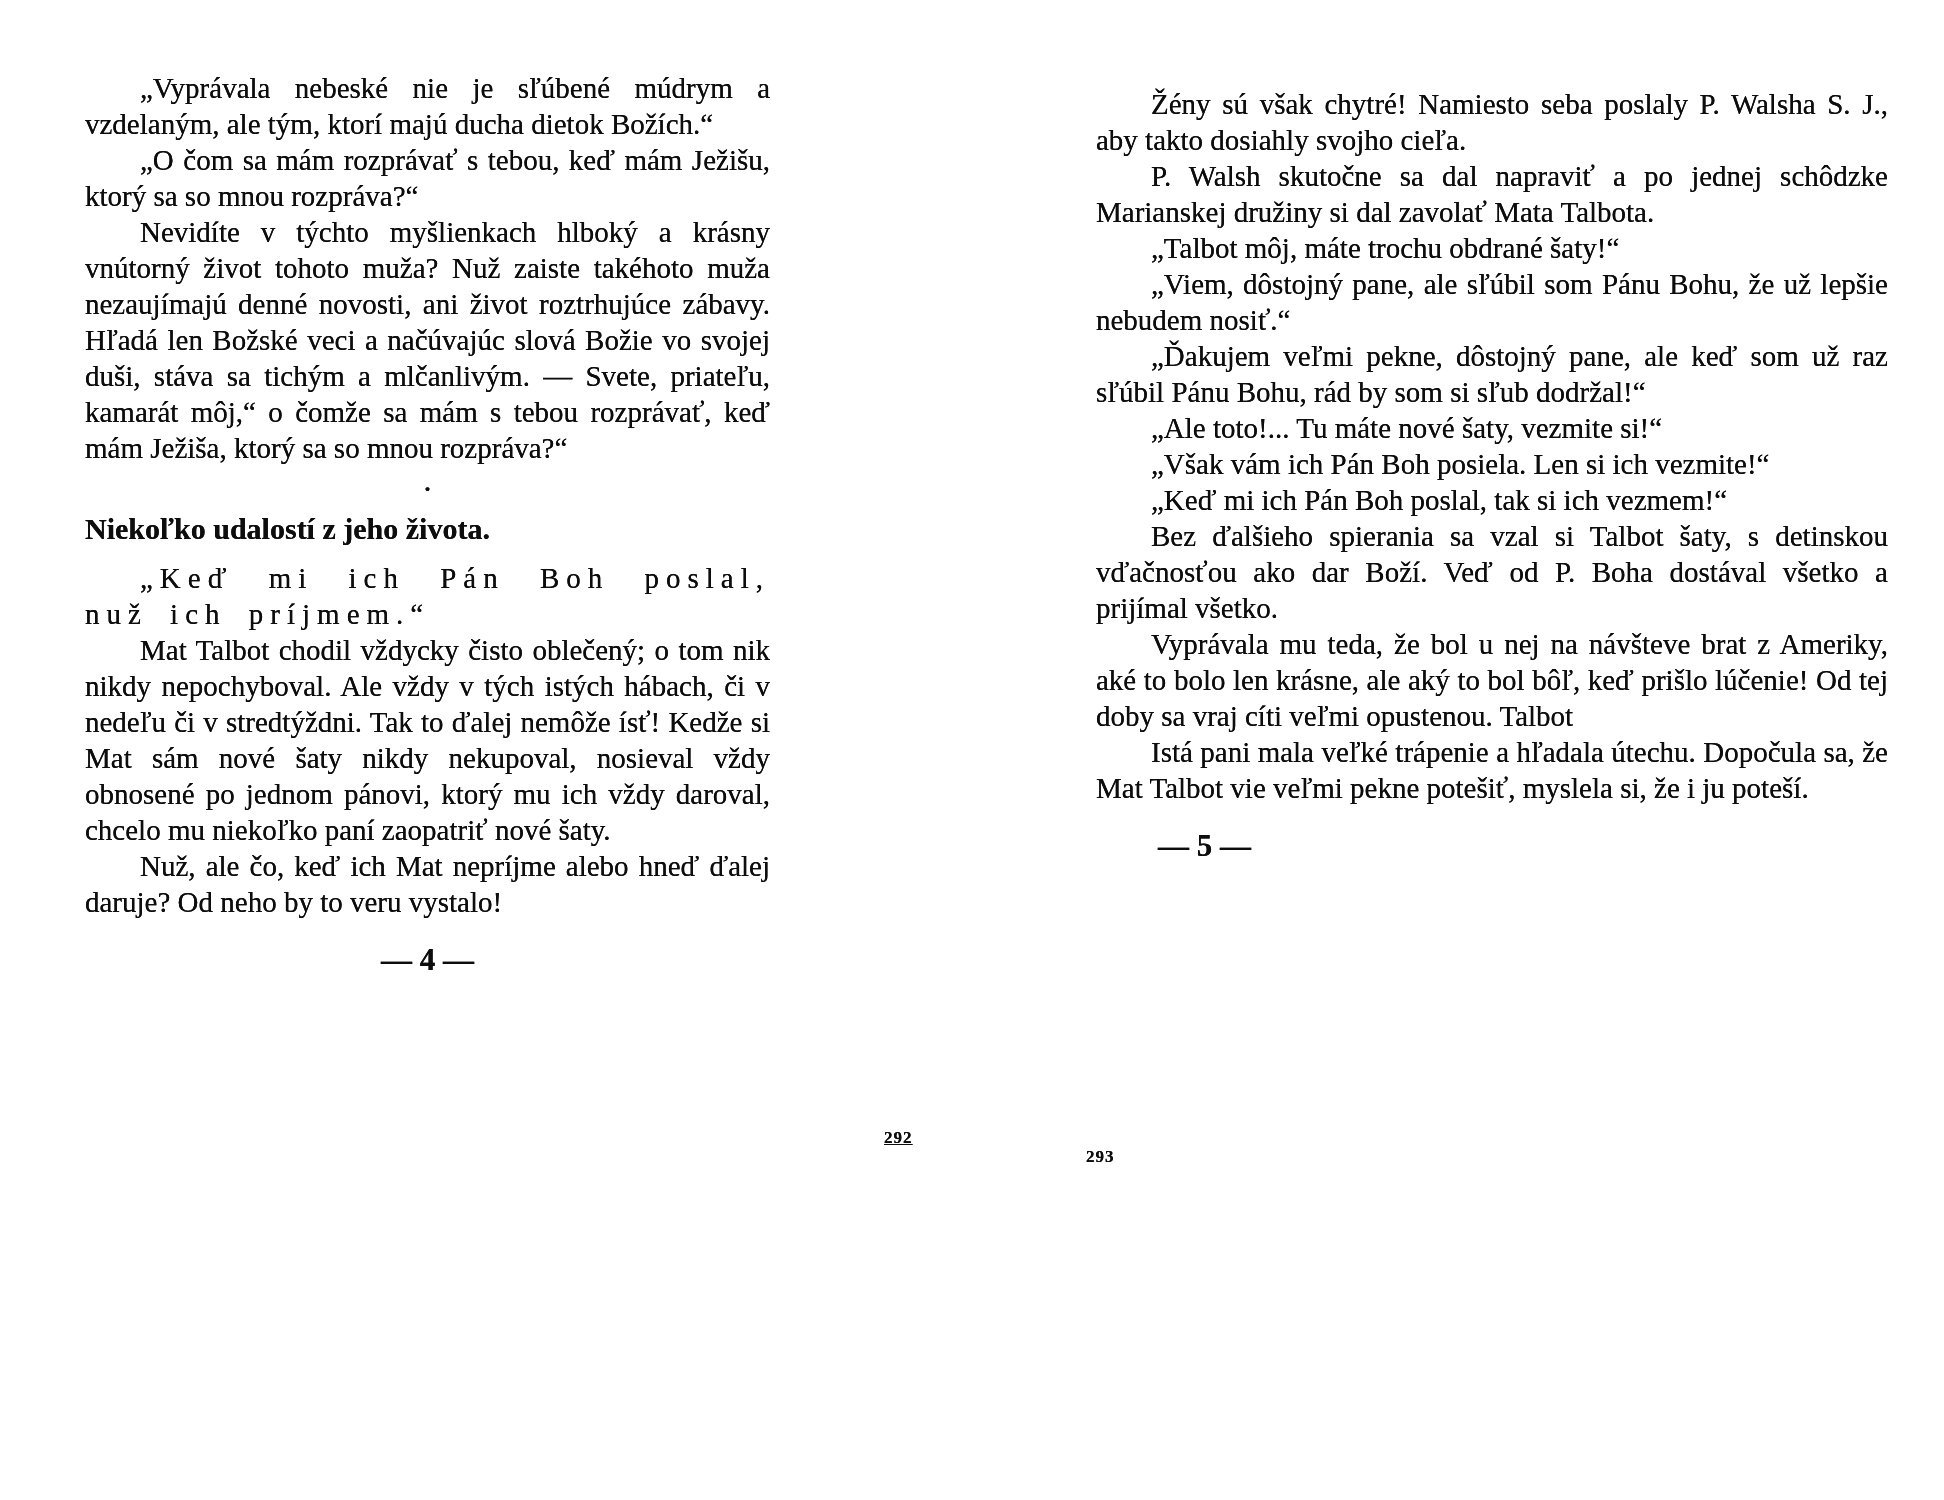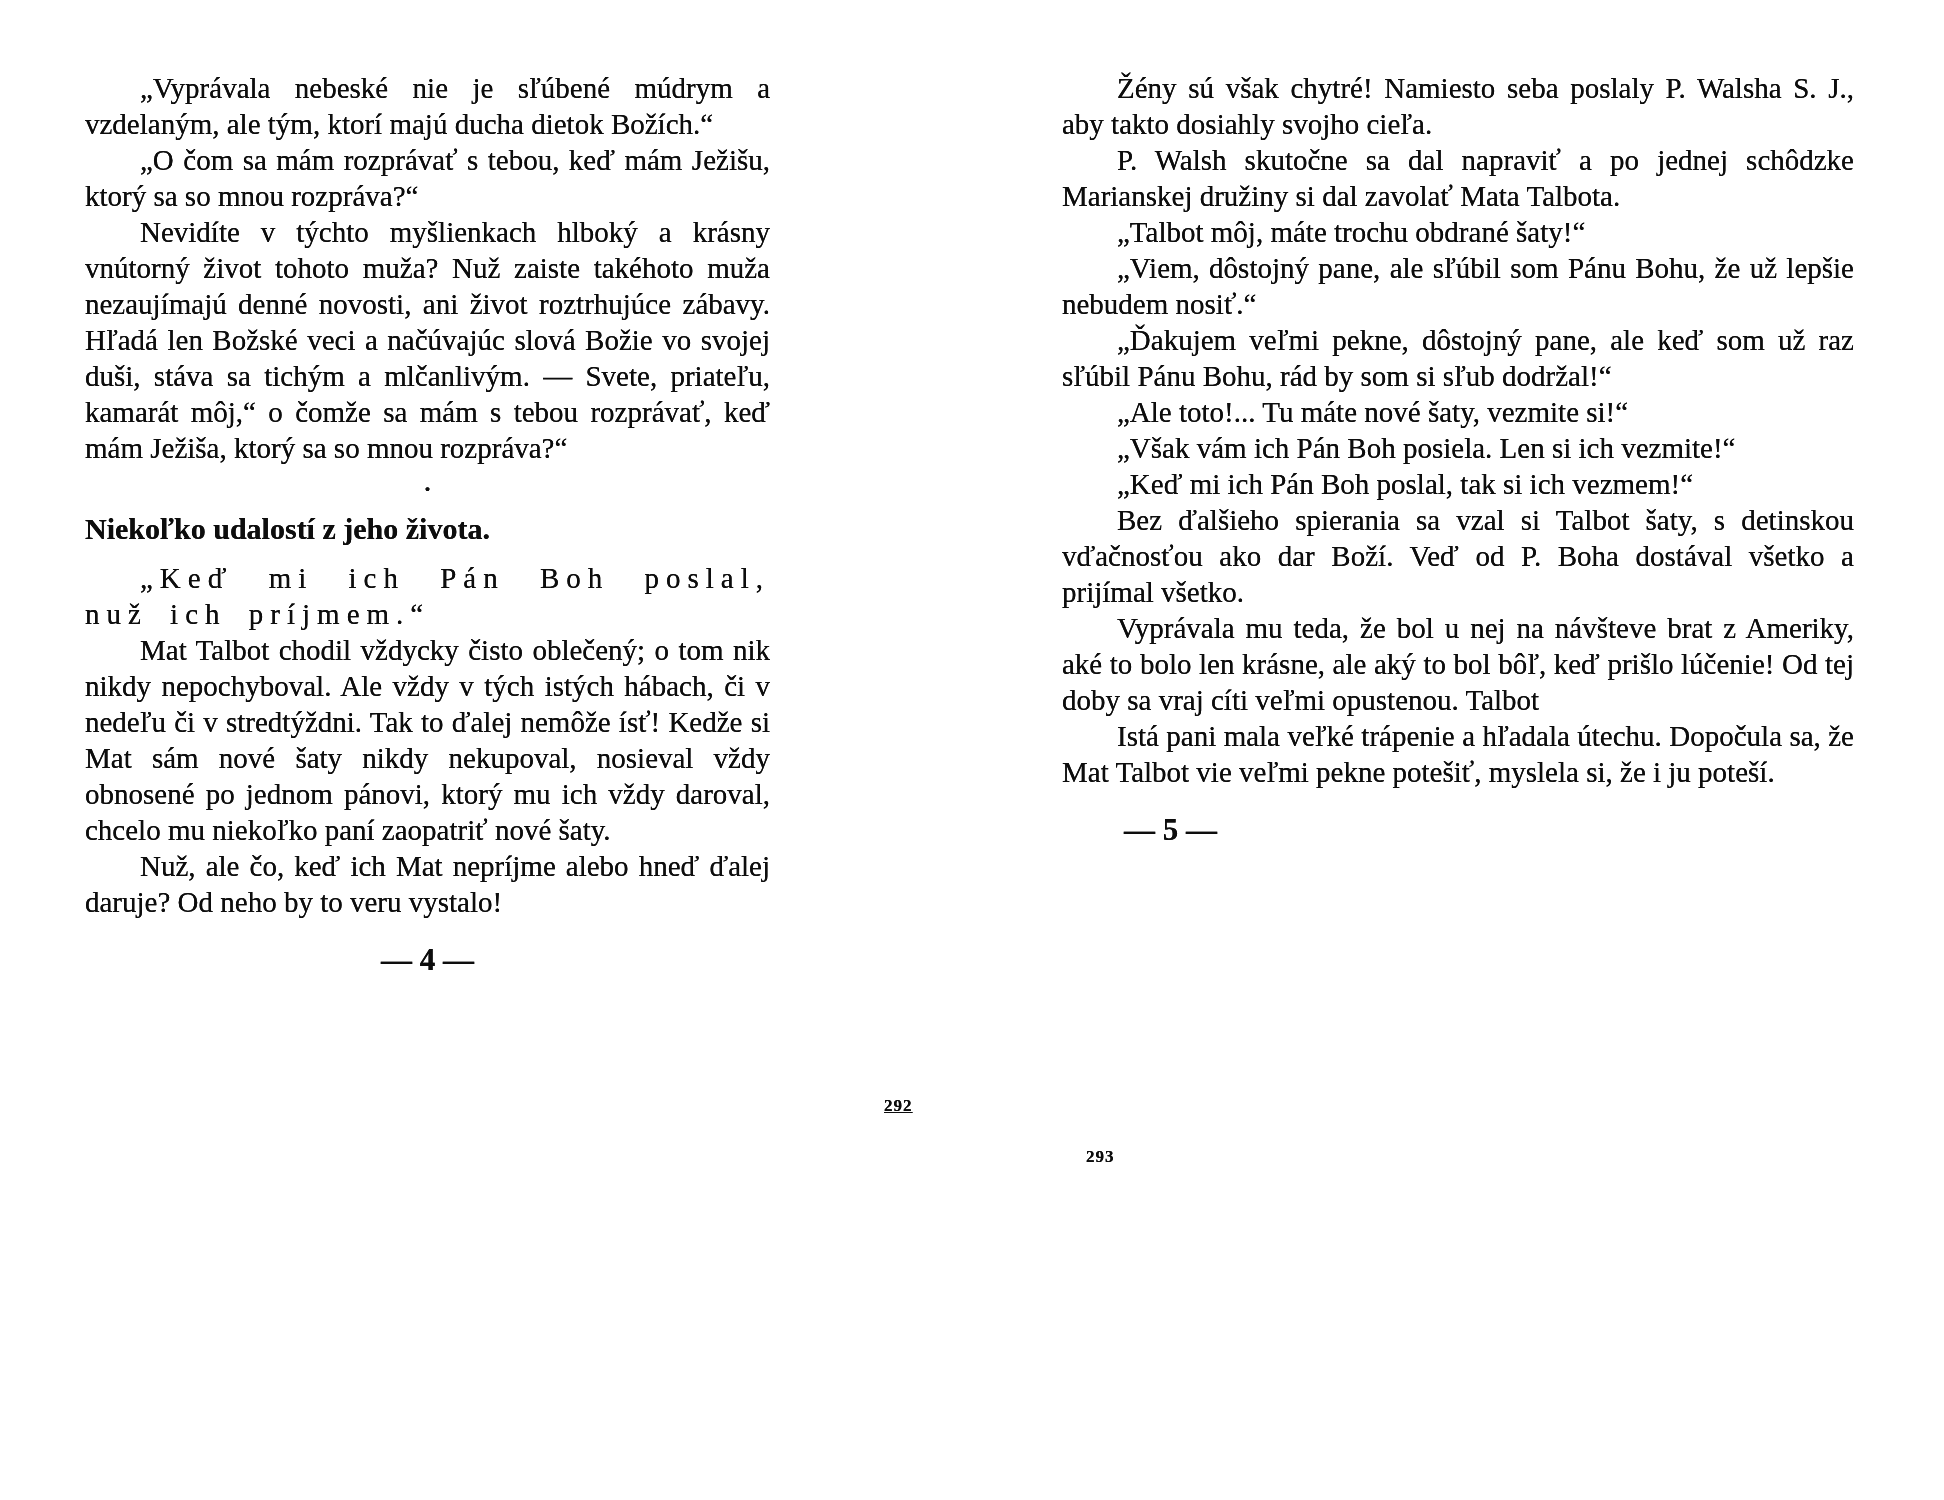--- a/index.html
+++ b/index.html
@@ -21,21 +21,21 @@
   }
   .page {
     position: absolute;
     top: 70px;
     text-align: justify;
     font-size: 29px;
     line-height: 36px;
     text-shadow: 0 0 0.5px currentColor; 
   }
   .page-left  { left: 85px;  width: 685px; }
-  .page-right { left: 1062px; width: 792px; }
+  .page-right { left: 1096px; width: 792px; margin-top: 16px; }
 
   p.para {
     margin: 0;
     text-indent: 55px;
   }
   p.spaced {
     letter-spacing: 7px;
     word-spacing: 8px;
   }
   .sep-dot {
@@ -62,21 +62,21 @@
   .folio-center { text-align: center; }
   .folio-offset { text-align: left; padding-left: 62px; }
 
   .print-mark {
     position: absolute;
     font-size: 17px;
     font-weight: bold;
     letter-spacing: 1px;
     text-shadow: 0 0 0.5px currentColor;
   }
-  .pm-left  { left: 884px;  top: 1096px; text-decoration: underline; }
+  .pm-left  { left: 884px;  top: 1128px; text-decoration: underline; }
   .pm-right { left: 1086px; top: 1137px; margin-top: 10px; }
 </style>
 </head>
 <body>
 
 <div class="spread">
 
   <section class="page page-left">
     <p class="para">„Vyprávala nebeské nie je sľúbené múdrym a vzdelaným, ale tým, ktorí majú ducha dietok Božích.“</p>
     <p class="para">„O čom sa mám rozprávať s tebou, keď mám Ježišu, ktorý sa so mnou rozpráva?“</p>

